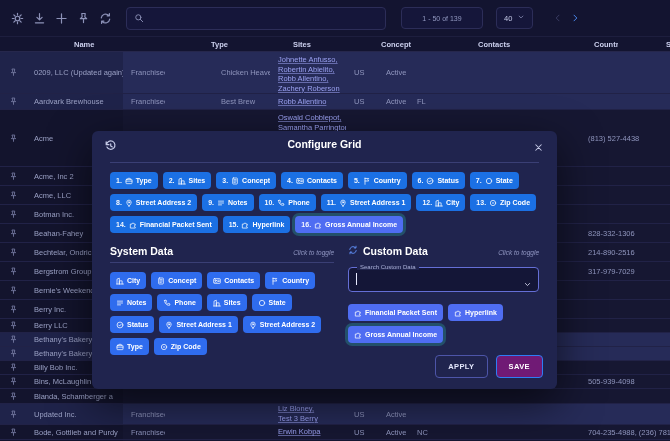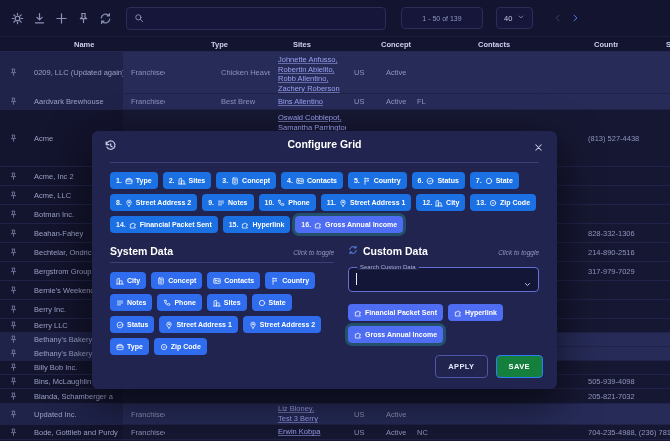--- a/index.html
+++ b/index.html
@@ -78,21 +78,21 @@
   .selectbox .flabel{position:absolute;top:-4px;left:8px;font-size:6px;color:#aab0d8;
              background:#20244e;padding:0 3px;}
   .selectbox .caretbar{position:absolute;left:7px;top:5px;width:1px;height:12px;background:#e8eaff;}
   .selectbox .dd{position:absolute;right:6px;top:7px;width:9px;height:9px;color:#dfe2f8;cursor:pointer;}
   .selectbox .dd svg{width:9px;height:9px;}
   .custom-pills{margin-top:12px;}
   .m-footer{position:absolute;right:14px;bottom:11px;display:flex;gap:8px;}
   .btn{font-family:inherit;font-size:7.5px;font-weight:bold;letter-spacing:.4px;border-radius:4px;
        padding:6px 12px;cursor:pointer;}
   .btn.outline{background:transparent;border:1px solid #4d55a8;color:#e3e6fb;}
-  .btn.filled{background:#15803d;border:1px solid #2e7df5;color:#ffffff;}
+  .btn.filled{background:#701a75;border:1px solid #2e7df5;color:#ffffff;}
 </style>
 </head>
 <body>
 
 <div class="app">
 
   <div class="topbar">
     <span id="toolbar-buttons" style="display:flex;gap:7px;">
         <span class="tb-btn">
           <svg viewBox="0 0 12 12" fill="none" stroke="currentColor" stroke-width="1.1" stroke-linecap="round" stroke-linejoin="round">
@@ -189,21 +189,21 @@
         <div class="cell cell-pin">
           <svg viewBox="0 0 12 12" fill="none" stroke="currentColor" stroke-width="1.1" stroke-linecap="round" stroke-linejoin="round">
             <path d="M4.4 1.4h3.2l-.4 3.1 1.7 1.7H3.1l1.7-1.7zM6 6.2v3.6"></path>
           </svg>
         </div>
         <div class="cell cell-name">Aardvark Brewhouse</div>
         <div class="cell ">Franchisee</div>
         <div class="cell "></div>
         <div class="cell ">Best Brew</div>
         <div class="cell cell-contacts">
-          <a class="link">Bins Allentino</a>
+          <a class="link">Robb Allentino</a>
         </div>
         <div class="cell ">US</div>
         <div class="cell ">Active</div>
         <div class="cell ">FL</div>
         <div class="cell "></div>
         <div class="cell "></div>
         <div class="cell cell-phone"></div>
       </div>
       <div class="grid row tall" style="height: 56px;">
         <div class="cell cell-pin">
@@ -470,21 +470,20 @@
         <div class="cell cell-name">Blanda, Schamberger a</div>
         <div class="cell "></div>
         <div class="cell "></div>
         <div class="cell "></div>
         <div class="cell cell-contacts"></div>
         <div class="cell "></div>
         <div class="cell "></div>
         <div class="cell "></div>
         <div class="cell "></div>
         <div class="cell "></div>
-        <div class="cell cell-phone">205-821-7032</div>
       </div>
       <div class="grid row tint" style="height: 20px;">
         <div class="cell cell-pin">
           <svg viewBox="0 0 12 12" fill="none" stroke="currentColor" stroke-width="1.1" stroke-linecap="round" stroke-linejoin="round">
             <path d="M4.4 1.4h3.2l-.4 3.1 1.7 1.7H3.1l1.7-1.7zM6 6.2v3.6"></path>
           </svg>
         </div>
         <div class="cell cell-name">Updated Inc.</div>
         <div class="cell ">Franchisee</div>
         <div class="cell "></div>

